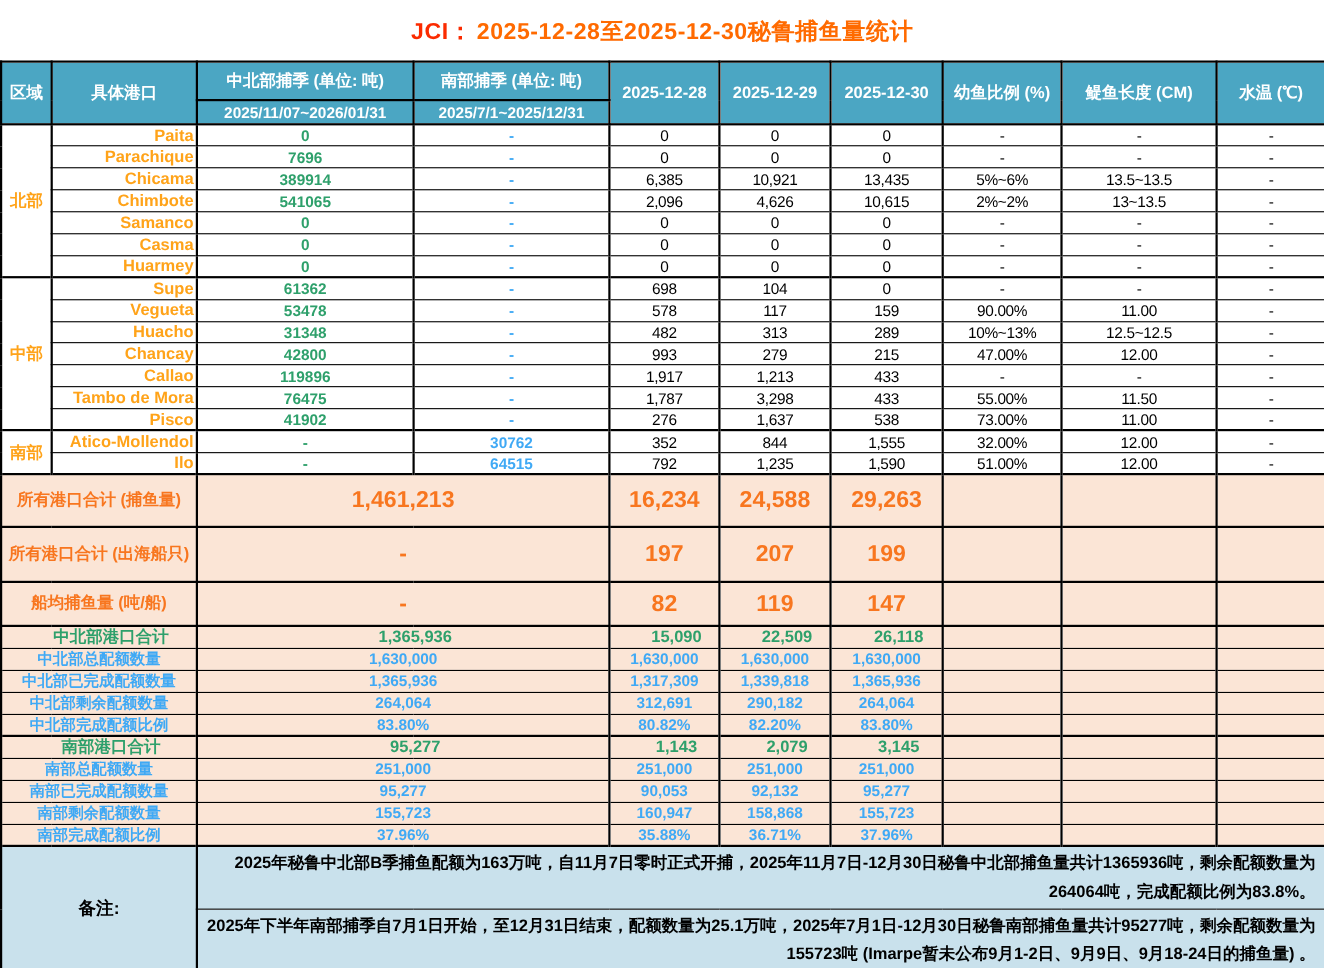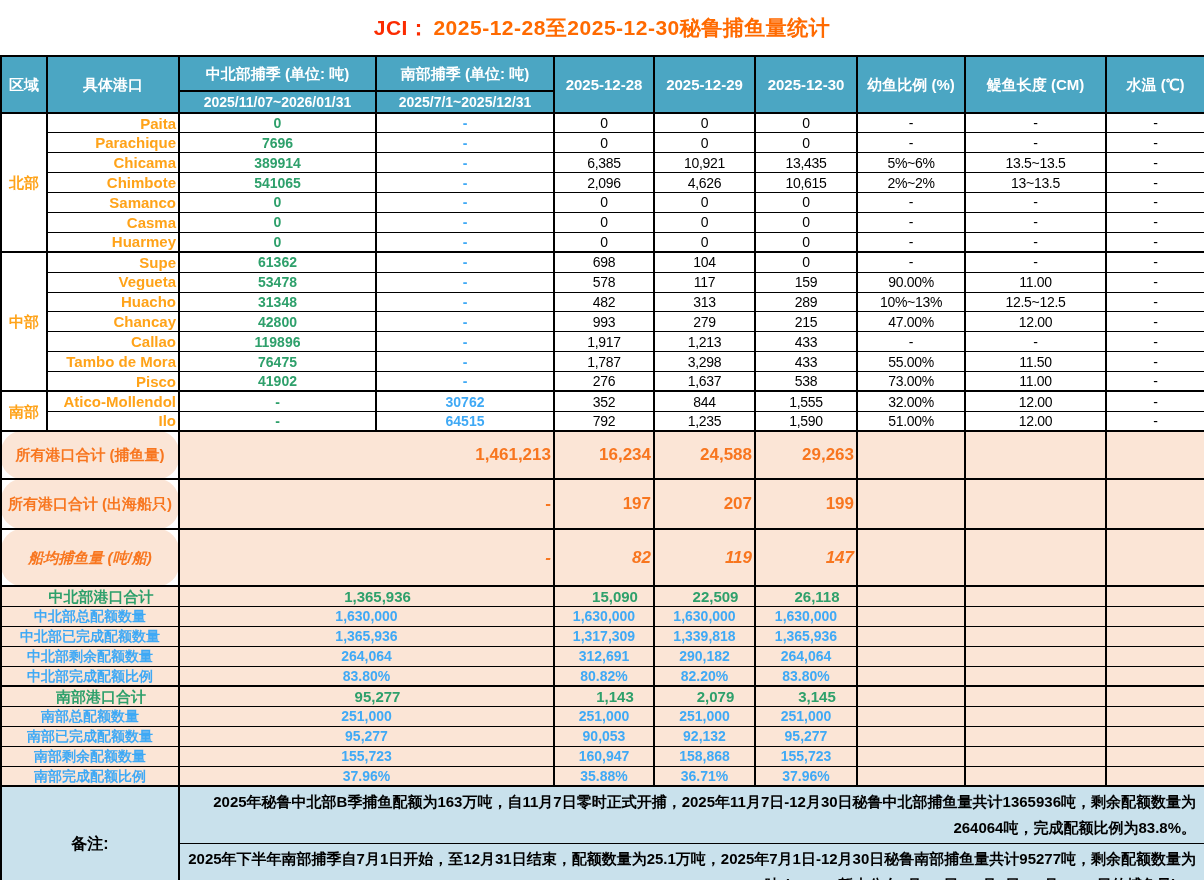--- a/index.html
+++ b/index.html
@@ -20,23 +20,23 @@
   tr.hrow1{height:35px;} tr.hrow2{height:22px;}
   tr.port-row{height:19.9px;}
   tr.region-start td{border-top-width:2px;}
   td.region-cell{color:#ffa319;font-weight:bold;font-size:15px;background:#fff;}
   td.port-name{color:#ffa319;font-weight:bold;font-size:15px;text-align:right;}
   td.north{color:#2ea06b;font-weight:bold;font-size:14px;}
   td.south{color:#3fa9f5;font-weight:bold;font-size:14px;}
   td.num{color:#000;font-weight:400;font-size:14px;letter-spacing:-0.3px;}
   tr.total-row td{background:#fbe5d6;color:#f8761f;font-weight:bold;
     border-top-width:2px;border-bottom-width:2px;}
-  tr.total-1{height:48px;} tr.total-2{height:50px;padding-left:19px;} tr.total-3{height:57px;font-style:italic;}
-  td.total-label{font-size:15px;line-height:1.45;border-radius:21px;}
-  td.total-season,td.total-day{font-size:17px;text-align:right;}
+  tr.total-1{height:48px;} tr.total-2{height:50px;padding-left:19px;} tr.total-3{height:40px;}
+  td.total-label{font-size:15px;line-height:1.45;}
+  td.total-season,td.total-day{font-size:21px;}
   tr.quota-row td{background:#fbe5d6;font-weight:bold;font-size:14px;}
   tr.quota-head{height:23px;} tr.quota-row{height:20px;}
   tr.quota-head td{border-top-width:2px;font-size:15px;}
   tr.green td{color:#2ea06b;padding-left:24px;}
   tr.blue td{color:#3fa9f5;}
   tr.note-row{height:53px;}
   tr.note-row td{background:#c9e1ec;color:#000;font-weight:bold;}
   tr.note-first td{border-top-width:2px;}
   td.note-label{font-size:16px;}
   td.note-cell{text-align:right;font-size:15px;line-height:26px;padding:2px 8px;}

